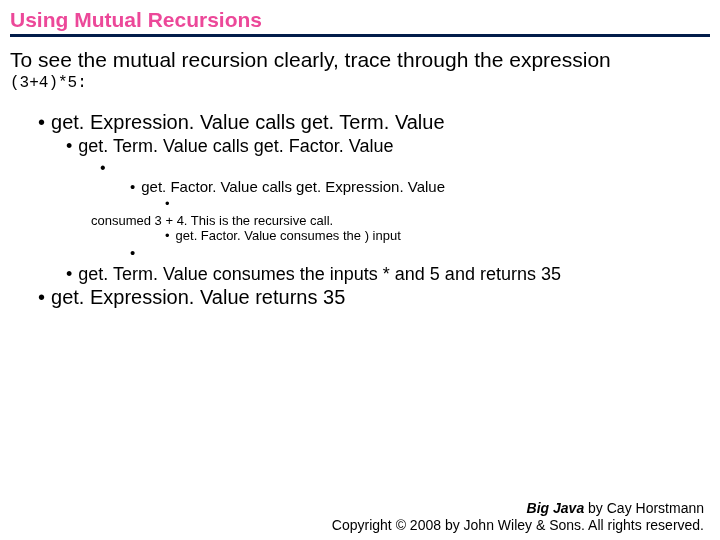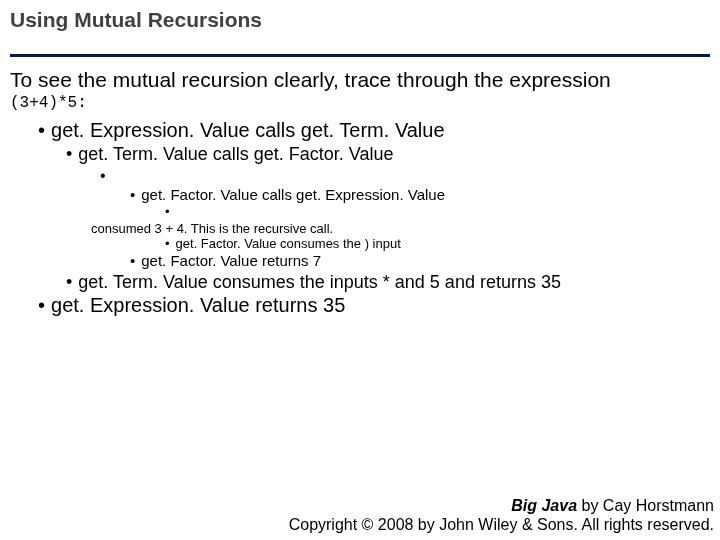--- a/index.html
+++ b/index.html
@@ -9,61 +9,61 @@
     height: 540px;
     box-sizing: border-box;
     font-family: Arial, Helvetica, sans-serif;
     background: #fff;
     color: #000;
     position: relative;
   }
   .title {
     font-size: 21px;
     font-weight: bold;
-    color: #404040;
-    margin: 0 0 22px 0;
+    color: #ec4899;
+    margin: 0 0 2px 0;
   }
   .rule {
     border: none;
     border-top: 3px solid #021c4a;
     margin: 0 0 10px 0;
   }
   .intro {
     font-size: 21px;
     margin: 0 0 0 0;
     line-height: 1.2;
   }
   .expr {
     font-family: "Courier New", Courier, monospace;
     font-size: 16px;
-    margin: 2px 0 6px 0;
+    margin: 2px 0 18px 0;
   }
   .bul {
     display: flex;
     align-items: baseline;
     line-height: 1.25;
   }
   .bul .dot {
     margin-right: 6px;
   }
   .mono {
     font-family: Liberation Sans, sans-serif;
   }
   .lvl0 { margin-left: 28px; font-size: 20px; }
   .lvl1 { margin-left: 56px; font-size: 18px; }
   .lvl2 { margin-left: 90px; font-size: 16px; }
   .lvl3 { margin-left: 120px; font-size: 15px; }
   .lvl4 { margin-left: 155px; font-size: 13px; }
   .lvl4b { margin-left: 81px; font-size: 13px; }
   .footer {
     position: absolute;
-    right: 6px;
+    right: 16px;
     bottom: 6px;
     text-align: right;
-    font-size: 16px;
+    font-size: 14px;
     line-height: 1.2;
   }
   .footer .bookname {
     font-style: italic;
     font-weight: bold;
   }
 </style>
 </head>
 <body>
 
@@ -105,23 +105,20 @@
 
 <div class="bul lvl4">
   <span class="dot">•</span>
   <span>
     <span class="mono">get. Factor. Value</span><span>  consumes the  </span><span class="mono">)</span><span>  input</span>
   </span>
 </div>
 
 <div class="bul lvl3">
   <span class="dot">•</span>
-  <span>
-    <span class="mono">get. Factor. Value</span><span> returns </span><span class="mono">7</span>
-  </span>
 </div>
 
 <div class="bul lvl1">
   <span class="dot">•</span>
   <span>
     <span class="mono">get. Term. Value</span><span>  consumes the inputs * and 5 and returns 35</span>
   </span>
 </div>
 
 <div class="bul lvl0">

